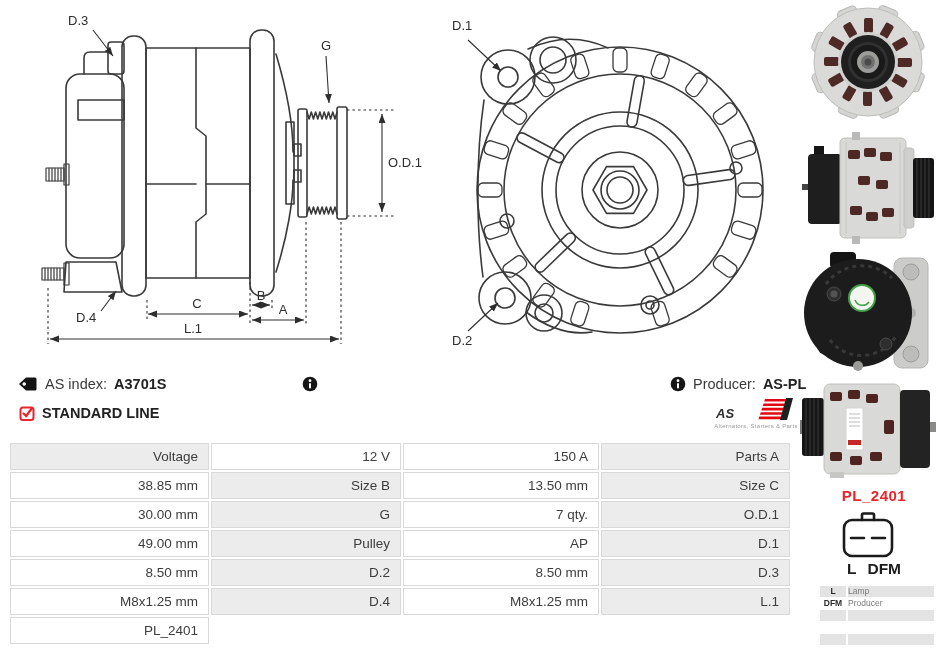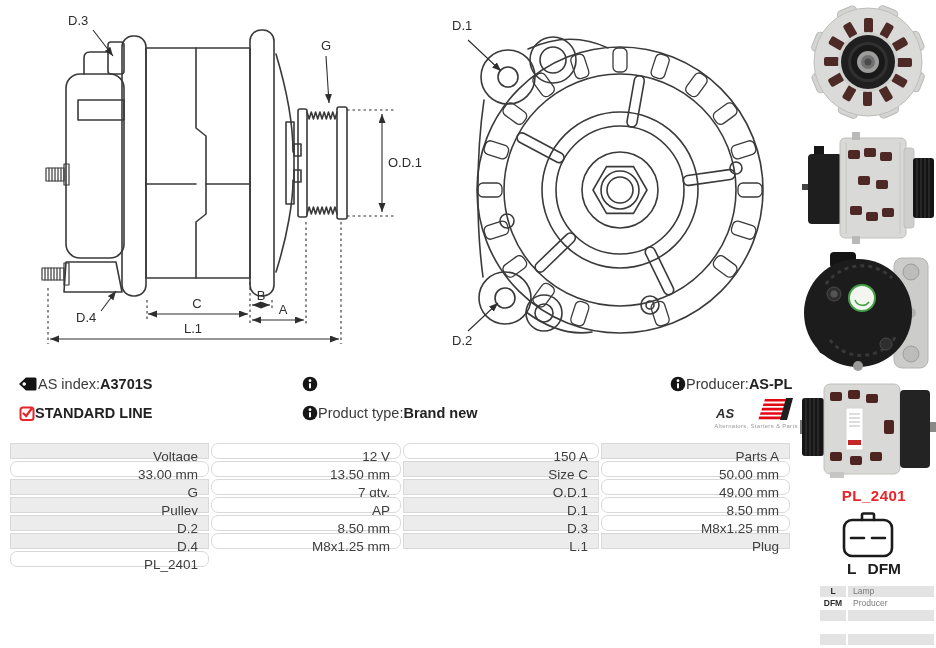--- a/index.html
+++ b/index.html
@@ -1,41 +1,41 @@
 <!DOCTYPE html>
 <html><head>
 <meta charset="utf-8">
 <style>
   html,body{margin:0;padding:0;background:#fff;}
   .root{position:relative;width:936px;height:648px;background:#fff;overflow:hidden;
         font-family:"Liberation Sans",sans-serif;color:#3d3d3d;}
   .abs{position:absolute;}
   svg text{font-family:"Liberation Sans",sans-serif;font-size:13px;fill:#2e2e2e;}
   
-  .info-line{display:flex;align-items:center;font-size:14.5px;color:#3a3a3a;white-space:nowrap;}
+  .info-line{display:flex;align-items:center;gap:7px;font-size:14.5px;color:#3a3a3a;white-space:nowrap;}
   .info-line b{color:#222;}
   .red{color:#e8252a;}
   .tagline{font-size:6px;color:#9a9a9a;text-align:center;letter-spacing:.3px;}
   
   .spec-table{position:absolute;left:10px;top:443px;display:grid;
               grid-template-columns:199px 190px 196px 189px;gap:2px;}
-  .spec-table>div{height:16px;line-height:26px;font-size:13.5px;text-align:right;
+  .spec-table>div{height:27px;line-height:26px;font-size:13.5px;text-align:right;
                   padding-right:10px;box-sizing:border-box;border:1px solid #d9d9d9;}
   .lbl{background:#ececec;}
-  .val{background:#fff;border-radius:7px;}
+  .val{background:#fff;}
   
   .plug-code{position:absolute;left:813px;top:487px;width:122px;text-align:center;
              font-weight:bold;font-size:15px;color:#e8252a;letter-spacing:.5px;}
   .plug-pins{position:absolute;left:813px;top:560px;width:122px;display:flex;
              justify-content:center;gap:11px;font-weight:bold;font-size:15.5px;color:#1c1c1c;}
   .legend{position:absolute;left:820px;top:586px;display:grid;
           grid-template-columns:26px 86px;grid-auto-rows:11px;column-gap:2px;row-gap:1px;
           font-size:8.5px;line-height:11px;}
   .legend .abbr{text-align:center;font-weight:bold;color:#2b2b2b;}
-  .legend .desc{padding-left:5px;color:#7a7a7a;}
+  .legend .desc{color:#7a7a7a;}
   .legend .gray{background:#e3e3e3;}
 </style>
 </head>
 <body>
 
 <div class="root">
 
   <svg class="abs" style="left:0;top:0" width="440" height="368" viewBox="0 0 440 368">
     <defs>
       <marker id="arwL" markerWidth="10" markerHeight="8" refX="9" refY="3.5" orient="auto-start-reverse" markerUnits="userSpaceOnUse">
@@ -274,29 +274,20 @@
   </div>
 
   <div class="info-line abs" style="left:302px;top:376px">
     <svg width="16" height="16" viewBox="0 0 16 16">
       <circle cx="8" cy="8" r="7.3" fill="#161616"></circle>
       <circle cx="8" cy="4.7" r="1.4" fill="#fff"></circle>
       <rect x="7" y="7" width="2" height="5.6" rx="1" fill="#fff"></rect>
     </svg>
   </div>
 
-  <div class="info-line abs" style="left:302px;top:405px">
-    <svg width="16" height="16" viewBox="0 0 16 16">
-      <circle cx="8" cy="8" r="7.3" fill="#161616"></circle>
-      <circle cx="8" cy="4.7" r="1.4" fill="#fff"></circle>
-      <rect x="7" y="7" width="2" height="5.6" rx="1" fill="#fff"></rect>
-    </svg>
-    <span>Product type:</span>
-    <b>Brand new</b>
-  </div>
 
   <div class="info-line abs" style="left:670px;top:376px">
     <svg width="16" height="16" viewBox="0 0 16 16">
       <circle cx="8" cy="8" r="7.3" fill="#161616"></circle>
       <circle cx="8" cy="4.7" r="1.4" fill="#fff"></circle>
       <rect x="7" y="7" width="2" height="5.6" rx="1" fill="#fff"></rect>
     </svg>
     <span>Producer:</span>
     <b>AS-PL</b>
   </div>
@@ -313,45 +304,45 @@
     <polygon points="72,2 79,2 73,24 66,24" fill="#1f1f1f"></polygon>
   </svg>
   <div class="tagline abs" style="left:700px;top:423px;width:112px">Alternators, Starters &amp; Parts</div>
 
   <div class="spec-table">
     <div class="lbl">Voltage</div>
     <div class="val">12 V</div>
     <div class="val">150 A</div>
 
     <div class="lbl">Parts A</div>
-    <div class="val">33.00 mm</div>
+    <div class="val">38.85 mm</div>
+    <div class="lbl">Size B</div>
     <div class="val">13.50 mm</div>
 
     <div class="lbl">Size C</div>
-    <div class="val">50.00 mm</div>
+    <div class="val">30.00 mm</div>
     <div class="lbl">G</div>
     <div class="val">7 qty.</div>
 
     <div class="lbl">O.D.1</div>
     <div class="val">49.00 mm</div>
     <div class="lbl">Pulley</div>
     <div class="val">AP</div>
 
     <div class="lbl">D.1</div>
     <div class="val">8.50 mm</div>
     <div class="lbl">D.2</div>
     <div class="val">8.50 mm</div>
 
     <div class="lbl">D.3</div>
     <div class="val">M8x1.25 mm</div>
     <div class="lbl">D.4</div>
     <div class="val">M8x1.25 mm</div>
 
     <div class="lbl">L.1</div>
-    <div class="lbl">Plug</div>
     <div class="val">PL_2401</div>
   </div>
 
   <div class="plug-code">PL_2401</div>
 
   <svg class="abs" style="left:842px;top:511px" width="52" height="48" viewBox="0 0 52 48">
     <g stroke="#1b1b1b" fill="none" stroke-width="2.6" stroke-linecap="round">
       <path d="M20,9 V4 Q20,2.5 21.5,2.5 H30.5 Q32,2.5 32,4 V9"></path>
       <rect x="2" y="9" width="48" height="36" rx="8"></rect>
       <path d="M9,27 H22 M30,27 H43"></path>

